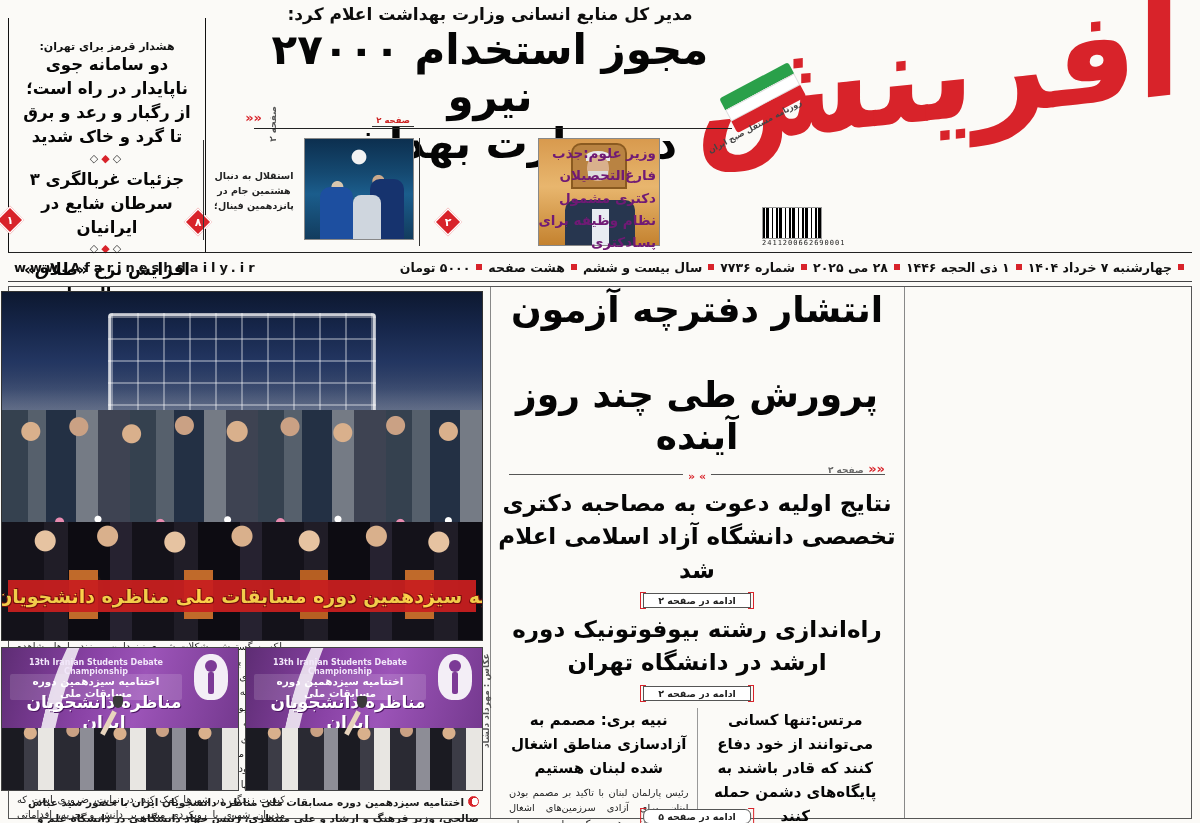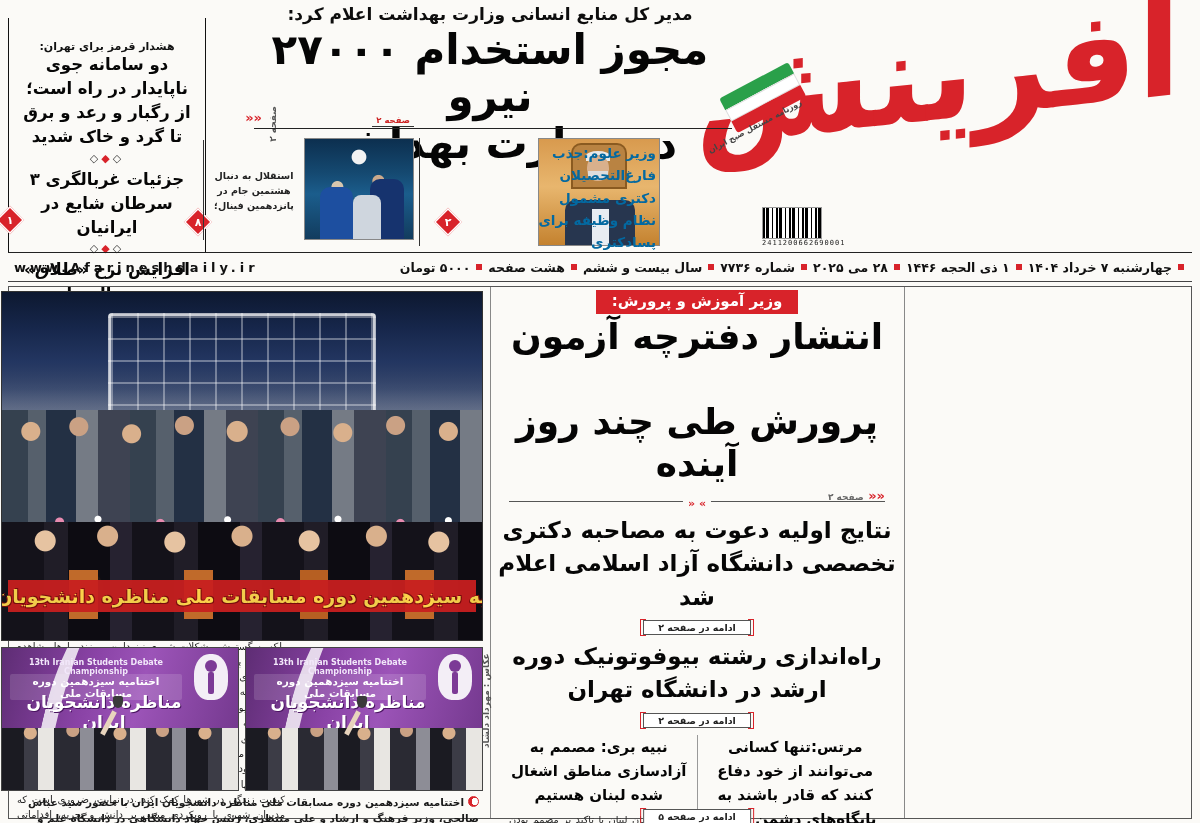--- a/index.html
+++ b/index.html
@@ -64,21 +64,21 @@
 
   .minister-teaser { position:absolute; top:134px; right:540px; width:238px; height:116px; }
   .mt-img { position:absolute; top:4px; right:0; width:122px; height:108px; border:1px solid #888;
     background:linear-gradient(180deg,#d89a4e 0%,#e8b66e 45%,#c4822f 100%); overflow:hidden; }
   .mt-img .chair { position:absolute; top:6px; left:28%; width:44%; height:40%; background:#b98342; border-radius:8px 8px 0 0; box-shadow:0 0 0 2px #8a5a20; }
   .mt-img .head { position:absolute; top:16px; left:40%; width:22px; height:26px; background:#d9b08c; border-radius:50% 50% 45% 45%; }
   .mt-img .hair { position:absolute; top:12px; left:39%; width:24px; height:10px; background:#e8e8e8; border-radius:50% 50% 0 0; }
   .mt-img .beard { position:absolute; top:32px; left:41%; width:20px; height:9px; background:#dcdcdc; border-radius:0 0 40% 40%; }
   .mt-img .suit { position:absolute; bottom:0; left:22%; width:58%; height:42%; background:#27364f; border-radius:10px 10px 0 0; }
   .mt-img .shirt { position:absolute; bottom:0; left:44%; width:14%; height:34%; background:#e8ecf2; }
-  .mt-text { position:absolute; top:8px; left:116px; width:118px; text-align:right; font-size:13.5px; font-weight:900; line-height:1.65; color:#0369a1; }
+  .mt-text { position:absolute; top:8px; left:116px; width:118px; text-align:right; font-size:13.5px; font-weight:900; line-height:1.65; color:#701a75; }
 
   
   .datebar { position:absolute; top:252px; right:8px; left:8px; height:30px;
     border-top:1.6px solid #222; border-bottom:1.2px solid #444;
     display:flex; align-items:center; justify-content:space-between; padding:0 6px; }
   .dl { display:flex; align-items:center; gap:0; font-size:12.5px; font-weight:bold; color:#111; }
   .dl span.itm { padding:0 4px; white-space:nowrap; }
   .dl .sq { width:6px; height:6px; background:#d8232a; display:inline-block; margin:0 2px; }
   .website { direction:ltr; font-size:13px; font-weight:bold; letter-spacing:4px; color:#111; }
 
@@ -116,21 +116,21 @@
   .cont-tag::before,.cont-tag::after { content:""; position:absolute; top:-2px; bottom:-2px; width:5px; border:1.6px solid #d8232a; }
   .cont-tag::before { right:-4px; border-left:none; }
   .cont-tag::after { left:-4px; border-right:none; }
   .tag-rule { position:relative; height:0; border-top:1px solid #aaa; margin:-8px 30px 0; z-index:-1; }
   .subcols { display:flex; flex-direction:row; gap:0; margin-top:12px; text-align:right; padding:0 10px; }
   .subcol { flex:1; padding:0 8px; }
   .subcol + .subcol { border-right:1px solid #999; }
   .sc-title { font-size:15px; font-weight:900; text-align:center; line-height:1.6; color:#050505; margin-bottom:5px; }
   .sc-body { font-size:9.8px; line-height:1.58; text-align:justify; color:#222; }
   .sc-body::first-line {}
-  .mid-bottom-tag { position:absolute; bottom:-8px; left:50%; transform:translateX(-50%); }
+  .mid-bottom-tag { position:absolute; bottom:-8px; left:50%; transform:translateX(-50%);border-radius:6px; }
 
   
   .col-right { position:absolute; top:0; right:704px; width:492px; height:100%; }
   .photo-main { position:absolute; top:4px; right:4px; left:6px; height:350px; border:1px solid #333; overflow:hidden;
     background:linear-gradient(180deg,#0d1830 0%,#16264a 10%,#233661 20%,#51608022 28%,#7f87995e 36%,transparent 45%),
       linear-gradient(180deg,#1a2a4d 0%,#3a4a6e 28%,#8f96a5 46%,#b5aea3 62%,#5a5248 78%,#2e2a26 100%); }
   .lattice { position:absolute; top:6%; left:22%; width:56%; height:34%; border:3px solid rgba(255,255,255,.65); border-radius:4px;
     background:repeating-linear-gradient(90deg,rgba(255,255,255,.35) 0 2px,transparent 2px 26px),
       repeating-linear-gradient(0deg,rgba(255,255,255,.35) 0 2px,transparent 2px 22px); }
   .crowd-back { position:absolute; top:34%; left:0; right:0; height:34%;
@@ -282,21 +282,20 @@
       <span class="itm">۵۰۰۰ تومان</span>
     </div>
     <div class="website">www.Afarineshdaily.ir</div>
   </div>
 
   <div class="main-frame">
     <div class="vsep vs-1"></div>
     <div class="vsep vs-2"></div>
 
     <div class="col-mid">
-      <div class="mid-kicker">وزیر آموزش و پرورش:</div>
       <div class="mid-h1">
         <span>انتشار دفترچه آزمون</span><br>
         <br>
         <span>پرورش طی چند روز آینده</span>
       </div>
       <div class="mid-ref-row">
         <span class="ref"><span class="chev">«« </span><span>صفحه ۲</span></span>
         <span class="cmark">» «</span>
       </div>
       <div class="mid-h2">نتایج اولیه دعوت به مصاحبه دکتری تخصصی دانشگاه آزاد اسلامی اعلام شد</div>

